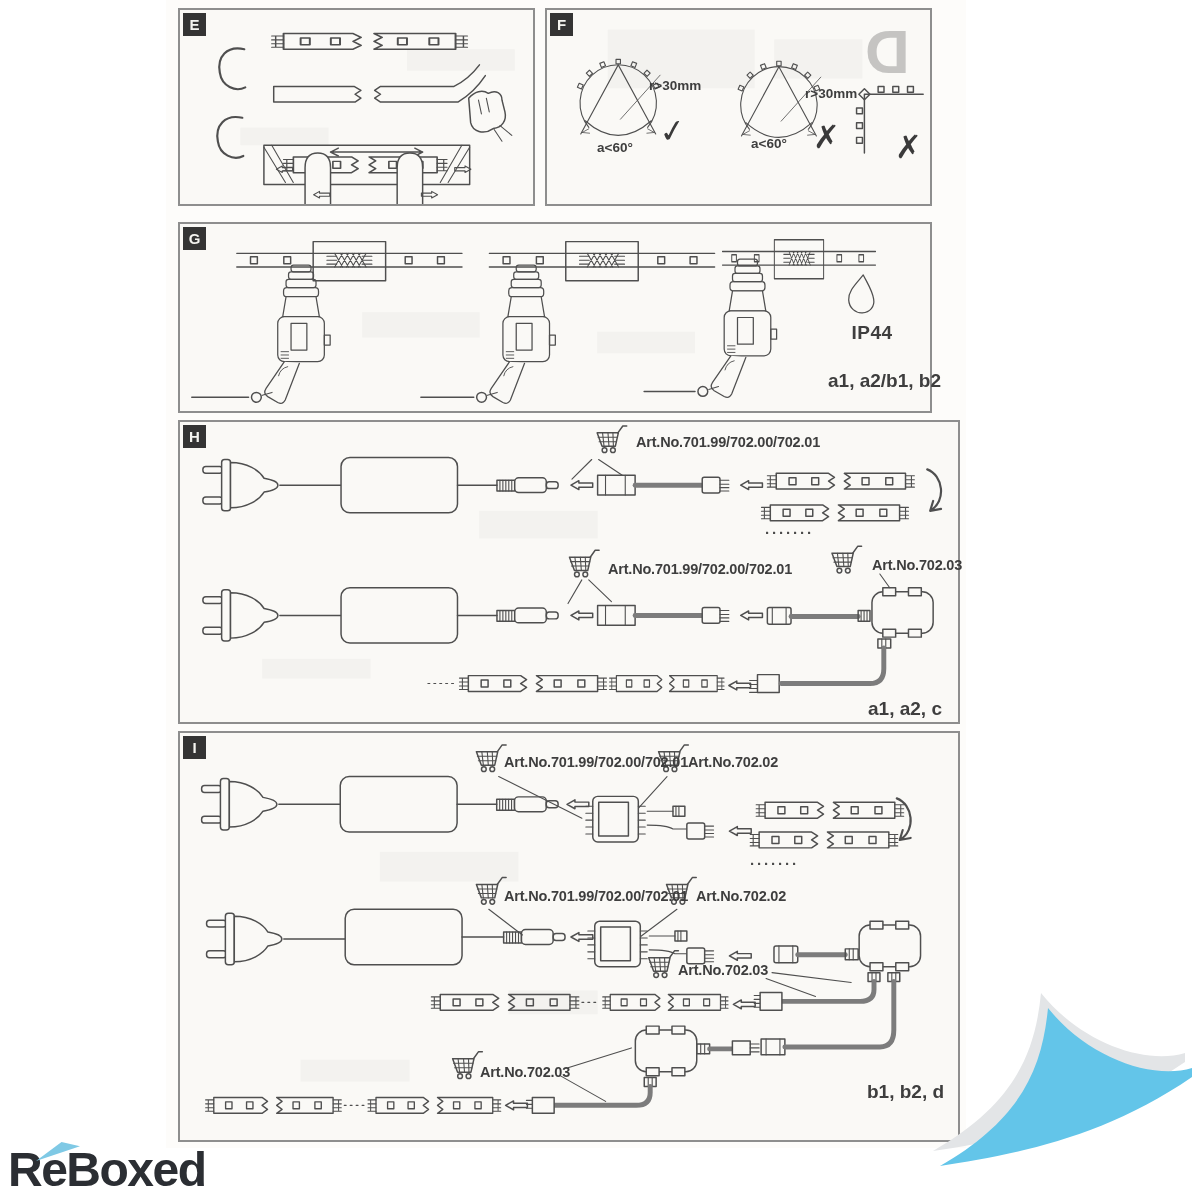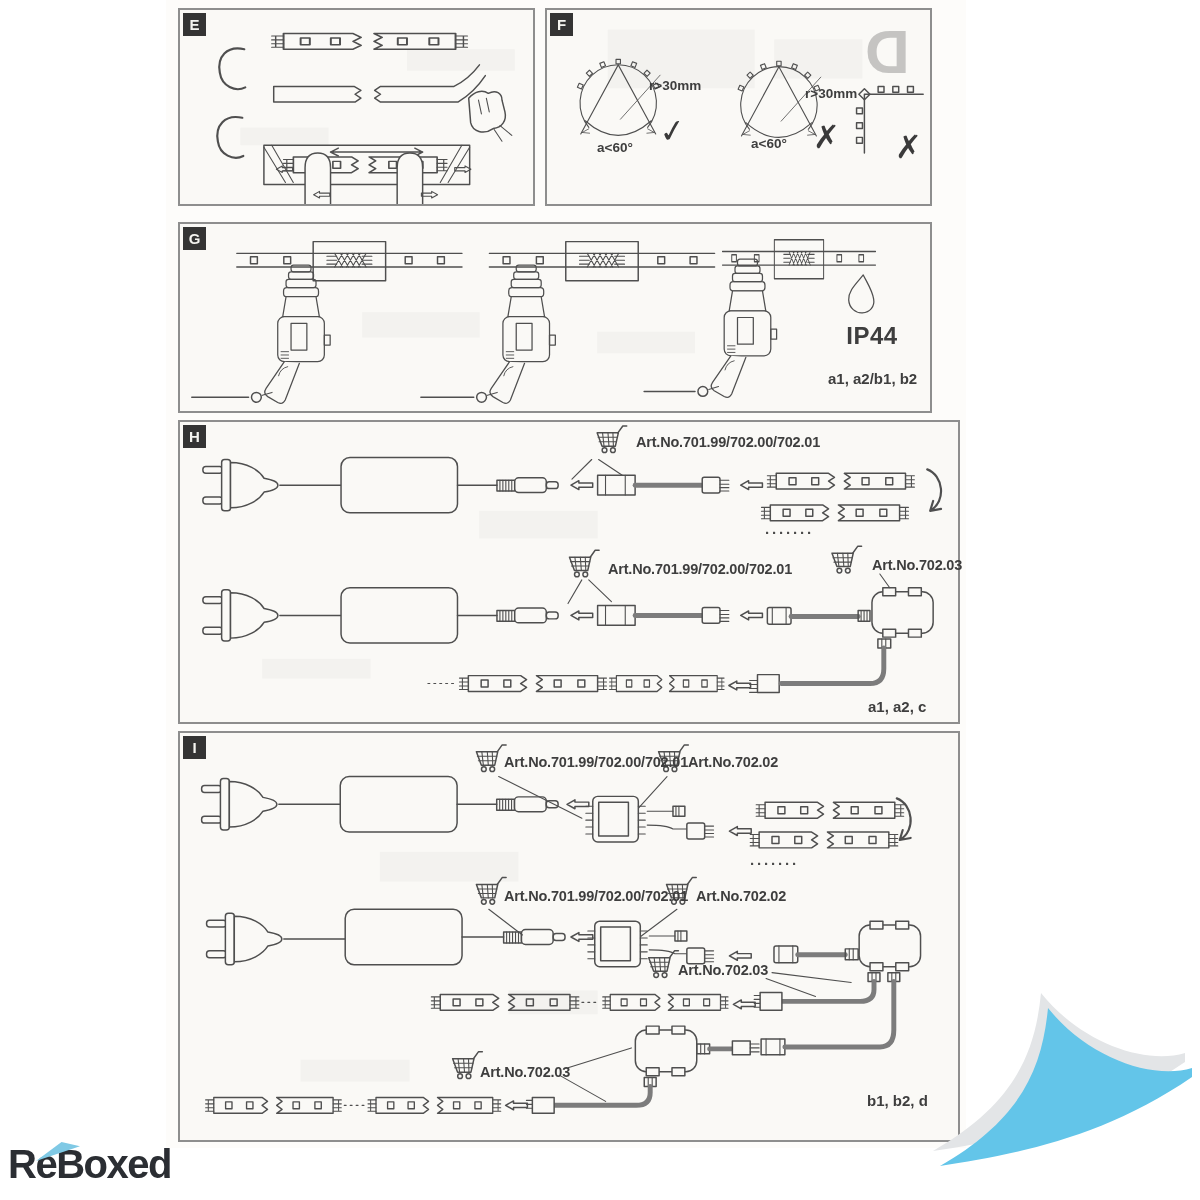--- a/index.html
+++ b/index.html
@@ -4,36 +4,36 @@
 <style>
   html,body{margin:0;padding:0;background:#fff;}
   #stage{position:relative;width:1200px;height:1200px;background:#ffffff;overflow:hidden;
          font-family:"Liberation Sans",sans-serif;}
   .paper{position:absolute;left:166px;top:0;width:800px;height:1148px;background:#fdfcfa;}
   .panel{position:absolute;background:#faf9f6;border:2px solid #8e8e8e;box-sizing:border-box;}
   .badge{position:absolute;left:3px;top:3px;width:23px;height:23px;background:#343434;color:#f4f4f0;
          font-weight:bold;font-size:15px;line-height:23px;text-align:center;z-index:3;}
   .lbl{position:absolute;font-weight:bold;color:#3e3e3e;white-space:nowrap;z-index:2;}
   .art{font-size:14.5px;letter-spacing:-0.2px;}
-  .cap{font-size:15px;}
+  .cap{font-size:19px;}
   .small{font-size:13.5px;}
-  .ip{font-size:24px;letter-spacing:0.5px;}
+  .ip{font-size:19px;letter-spacing:0.5px;}
   .dots{font-size:15px;letter-spacing:2px;color:#4a4a4a;font-weight:bold;}
   .mark{position:absolute;font-family:"DejaVu Sans",sans-serif;font-weight:bold;color:#3a3a3a;
         font-size:32px;z-index:2;}
   .ghostD{position:absolute;font-weight:bold;color:rgba(110,110,110,0.38);font-size:62px;
           transform:scaleX(-1);z-index:1;}
   svg.art-layer{position:absolute;left:0;top:0;width:100%;height:100%;
       fill:none;stroke:#4f4f4f;stroke-width:1.5;stroke-linecap:round;stroke-linejoin:round;}
   svg.flat{position:absolute;fill:none;stroke:none;}
   .cable{stroke-width:5;stroke:#7c7c7c;}
   .thin{stroke-width:1.1;}
   .thick{stroke-width:2.2;}
   .ghost{fill:#8f8f8f;opacity:0.06;stroke:none;}
-  #logo{position:absolute;left:8px;top:1142px;font-size:40px;font-weight:800;color:#2b2e33;
+  #logo{position:absolute;left:8px;top:1142px;font-size:48px;font-weight:800;color:#2b2e33;
         letter-spacing:-1.5px;z-index:4;}
   #logo-accent{position:absolute;left:36px;top:1142px;width:44px;height:19px;background:#7fc9e5;
         clip-path:polygon(0% 100%,58% 0%,100% 22%);z-index:5;}
 </style>
 </head>
 <body>
 
 <div id="stage">
 <div class="paper"></div>
 
@@ -370,21 +370,21 @@
     <path class="thin" d="M348 371 h6 M348 375 h6 M348 379 h6"></path>
     <rect x="354" y="368" width="22" height="16" fill="#faf9f6"></rect>
   </svg>
   <span class="lbl art" style="left:324px;top:21px;">Art.No.701.99/702.00/702.01</span>
   <span class="lbl art" style="left:508px;top:21px;">Art.No.702.02</span>
   <span class="lbl dots" style="left:570px;top:122px;">·······</span>
   <span class="lbl art" style="left:324px;top:155px;">Art.No.701.99/702.00/702.01</span>
   <span class="lbl art" style="left:516px;top:155px;">Art.No.702.02</span>
   <span class="lbl art" style="left:498px;top:229px;">Art.No.702.03</span>
   <span class="lbl art" style="left:300px;top:331px;">Art.No.702.03</span>
-  <span class="lbl cap" style="left:687px;top:359px;">b1, b2, d</span>
+  <span class="lbl cap" style="left:687px;top:348px;">b1, b2, d</span>
 </div>
 
 <svg class="flat" style="left:900px;top:940px;" width="300" height="260" viewBox="0 0 300 260">
   <path d="M148 68 C188 118 252 140 292 128 L292 137 C200 200 110 215 40 226 C120 180 142 130 148 68 Z" transform="translate(-7,-15)" fill="#e3e5e7"></path>
   <path d="M148 68 C188 118 252 140 292 128 L292 137 C200 200 110 215 40 226 C120 180 142 130 148 68 Z" fill="#63c5e9"></path>
 </svg>
 
 <div id="logo">ReBoxed</div>
 <div id="logo-accent"></div>
 

